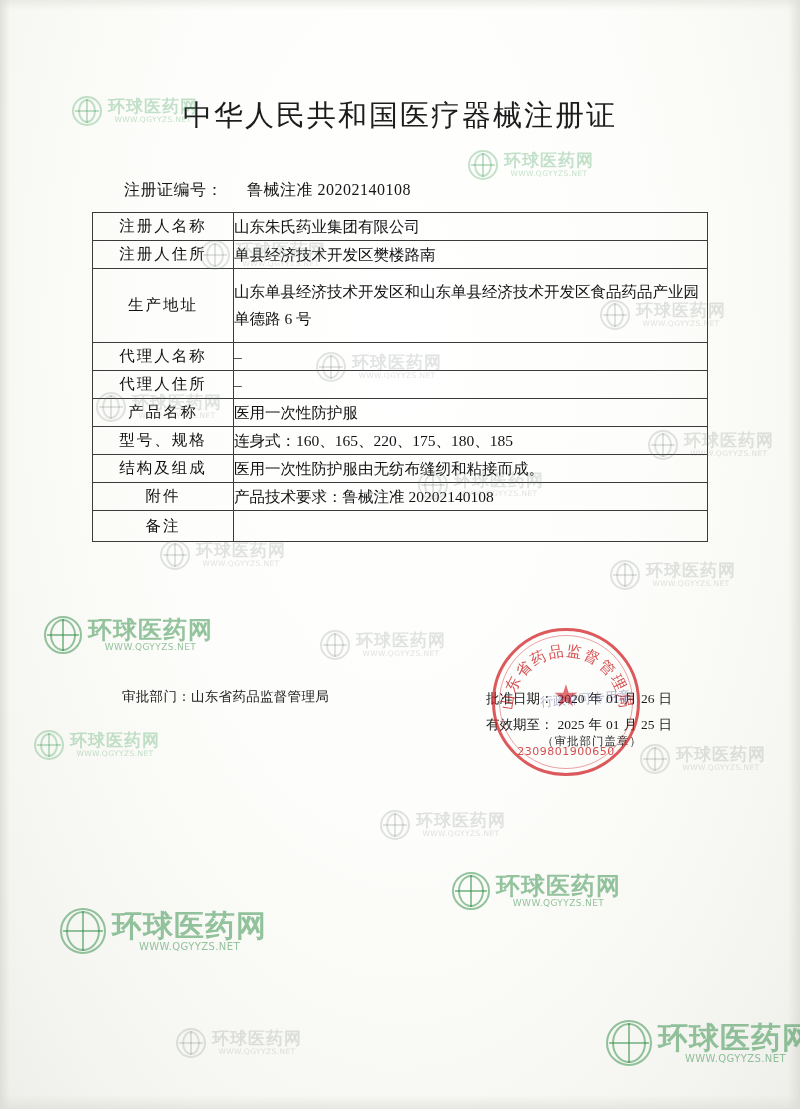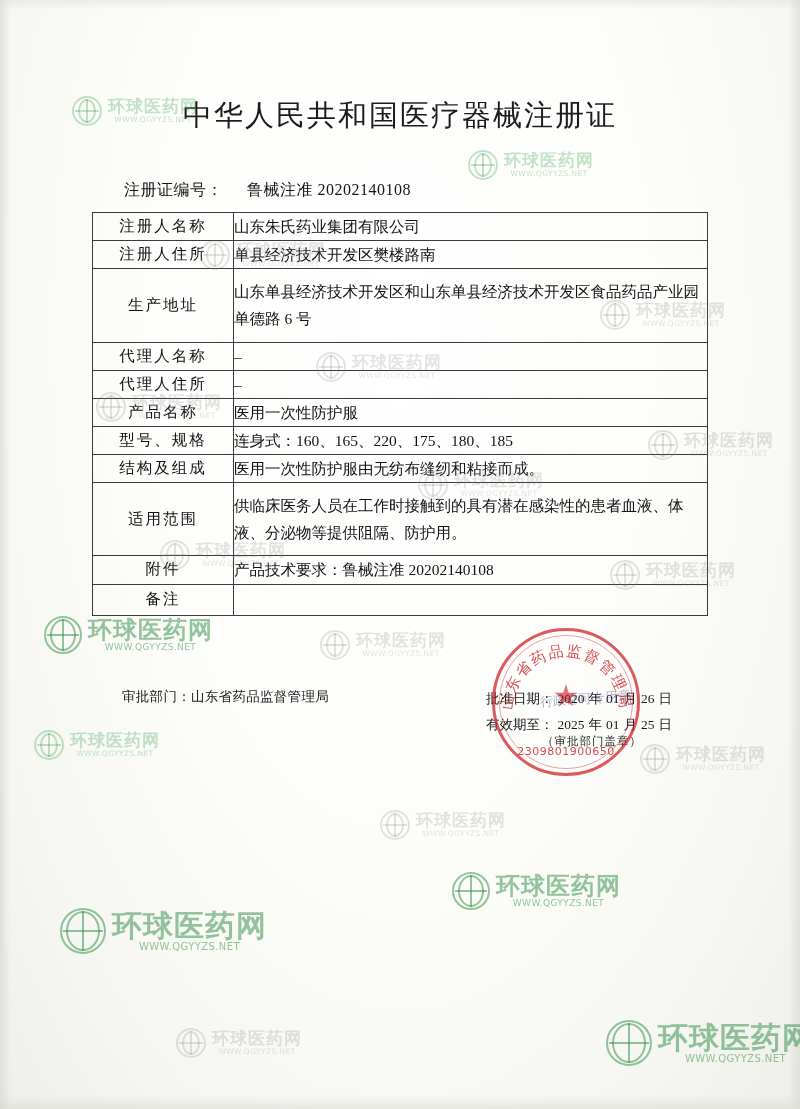--- a/index.html
+++ b/index.html
@@ -306,24 +306,20 @@
           <td class="k">产品名称</td>
           <td class="v">医用一次性防护服</td>
         </tr>
         <tr>
           <td class="k">型号、规格</td>
           <td class="v">连身式：160、165、220、175、180、185</td>
         </tr>
         <tr>
           <td class="k">结构及组成</td>
           <td class="v">医用一次性防护服由无纺布缝纫和粘接而成。</td>
-        </tr>
-        <tr>
-          <td class="k">适用范围</td>
-          <td class="v tall">供临床医务人员在工作时接触到的具有潜在感染性的患者血液、体液、分泌物等提供阻隔、防护用。</td>
         </tr>
         <tr>
           <td class="k">附件</td>
           <td class="v">产品技术要求：鲁械注准 20202140108</td>
         </tr>
         <tr class="row-empty">
           <td class="k">备注</td>
           <td class="v"></td>
         </tr>
       </tbody>

